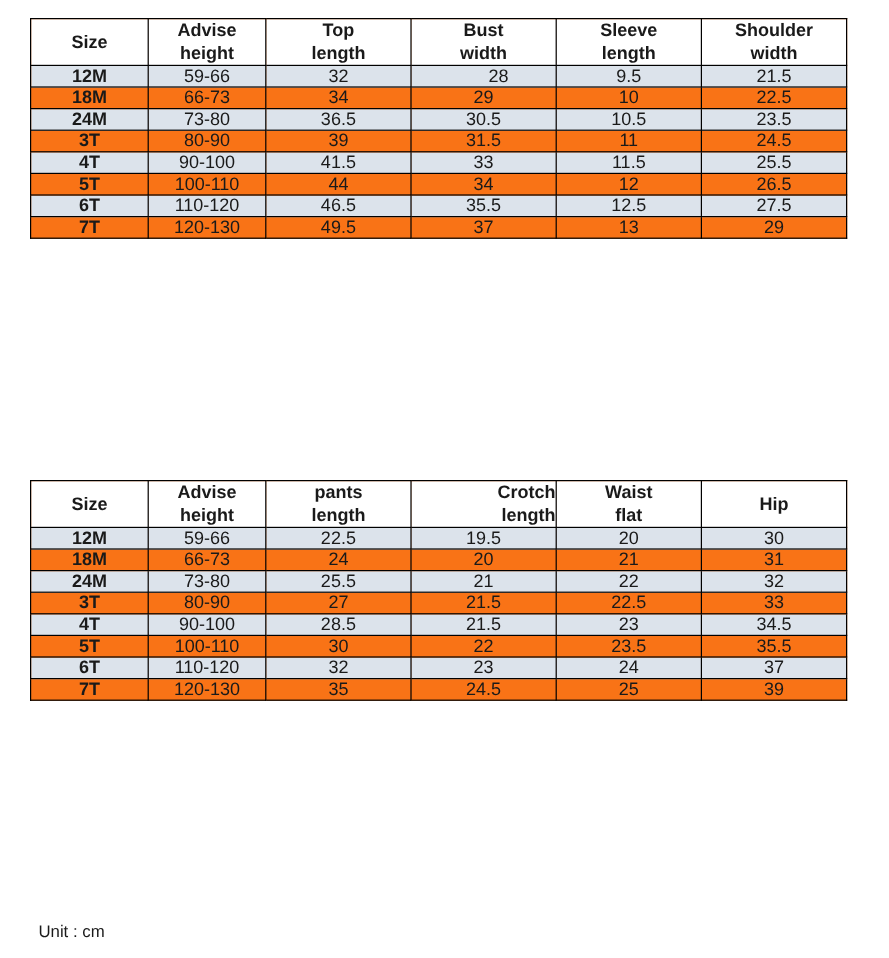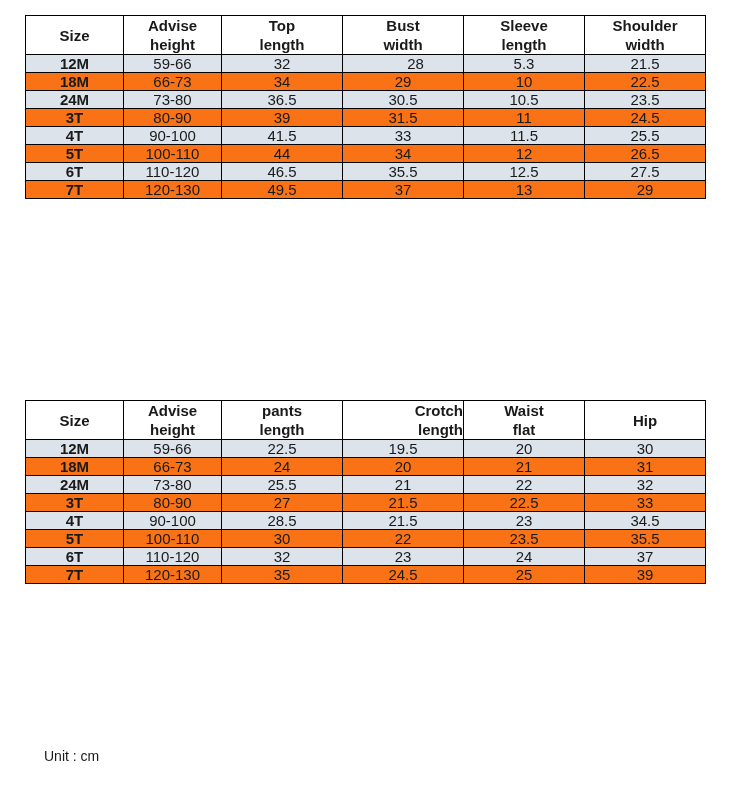--- a/index.html
+++ b/index.html
@@ -39,24 +39,25 @@
   }
   table.sizetable .row.alt td{
     background:#dce3eb;
   }
 
   #table1{left:25px;top:15px;width:674px;}
   #table2{left:25px;top:400px;width:674px;}
 
   .notes{
     position:absolute;
-    left:44px;
+    left:32px;
     font-size:14px;
     color:#1a1a1a;
     white-space:nowrap;
+    margin-top:20px;
   }
   #note1{top:748px;}
   #note2{top:769px;}
 </style>
 </head>
 <body>
 
 <div class="page">
   <table class="sizetable" id="table1">
       <tbody>
@@ -66,21 +67,21 @@
           <td style="width: 120px;">Top<br>length</td>
           <td style="width: 120px;">Bust<br>width</td>
           <td style="width: 120px;">Sleeve<br>length</td>
           <td style="width: 120px;">Shoulder<br>width</td>
         </tr>
         <tr class="row alt">
           <td class="sz" style="width: 97px;">12M</td>
           <td style="width: 97px;">59-66</td>
           <td style="width: 120px;">32</td>
           <td style="width: 120px; padding-left: 25px;">28</td>
-          <td style="width: 120px;">5.3</td>
+          <td style="width: 120px;">9.5</td>
           <td style="width: 120px;">21.5</td>
         </tr>
         <tr class="row">
           <td class="sz" style="width: 97px;">18M</td>
           <td style="width: 97px;">66-73</td>
           <td style="width: 120px;">34</td>
           <td style="width: 120px;">29</td>
           <td style="width: 120px;">10</td>
           <td style="width: 120px;">22.5</td>
         </tr>

